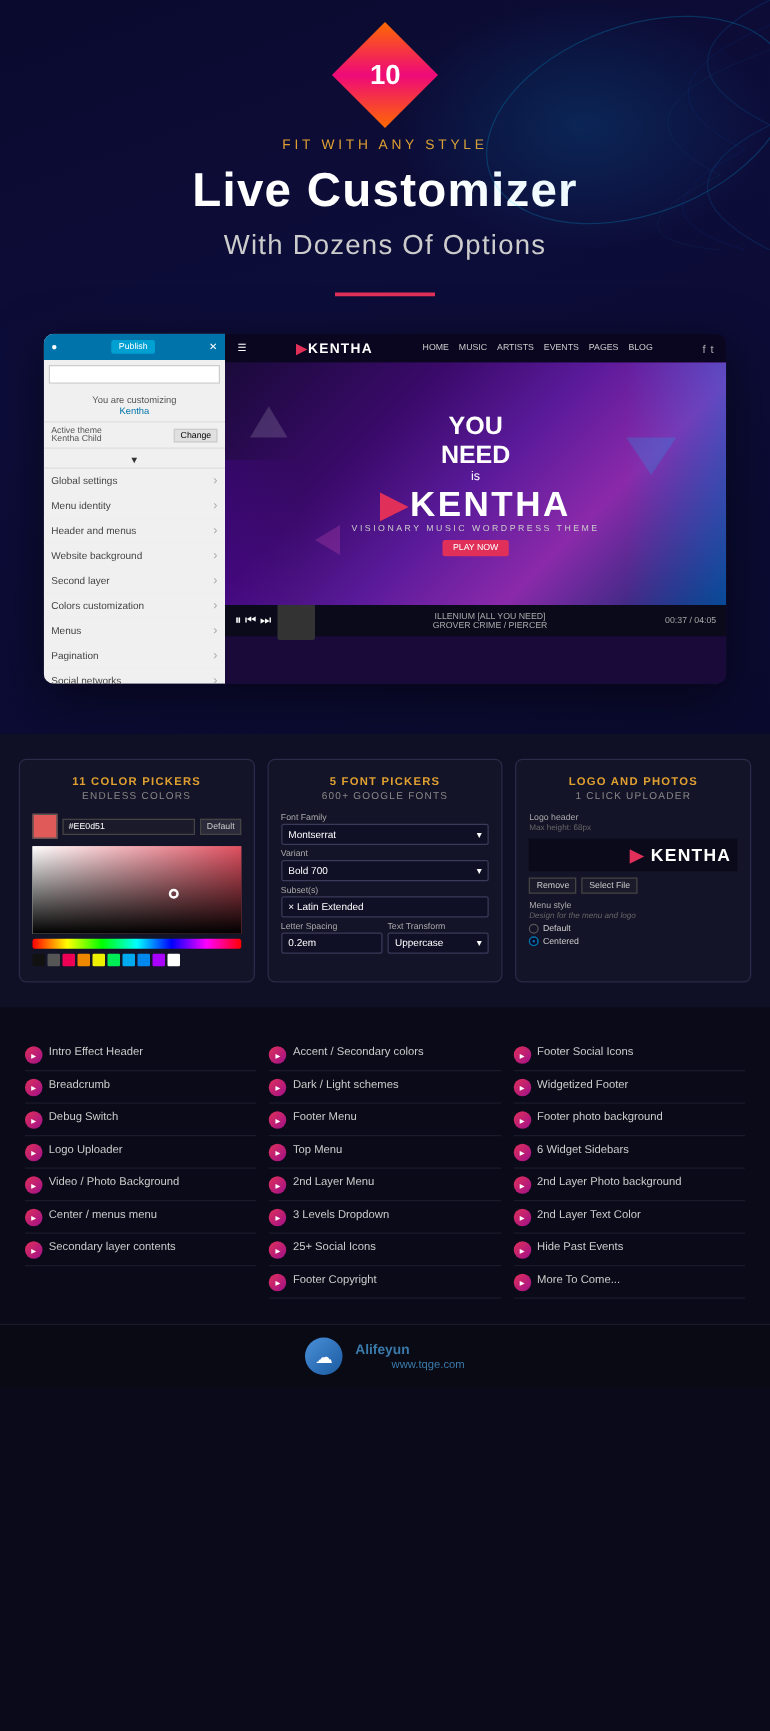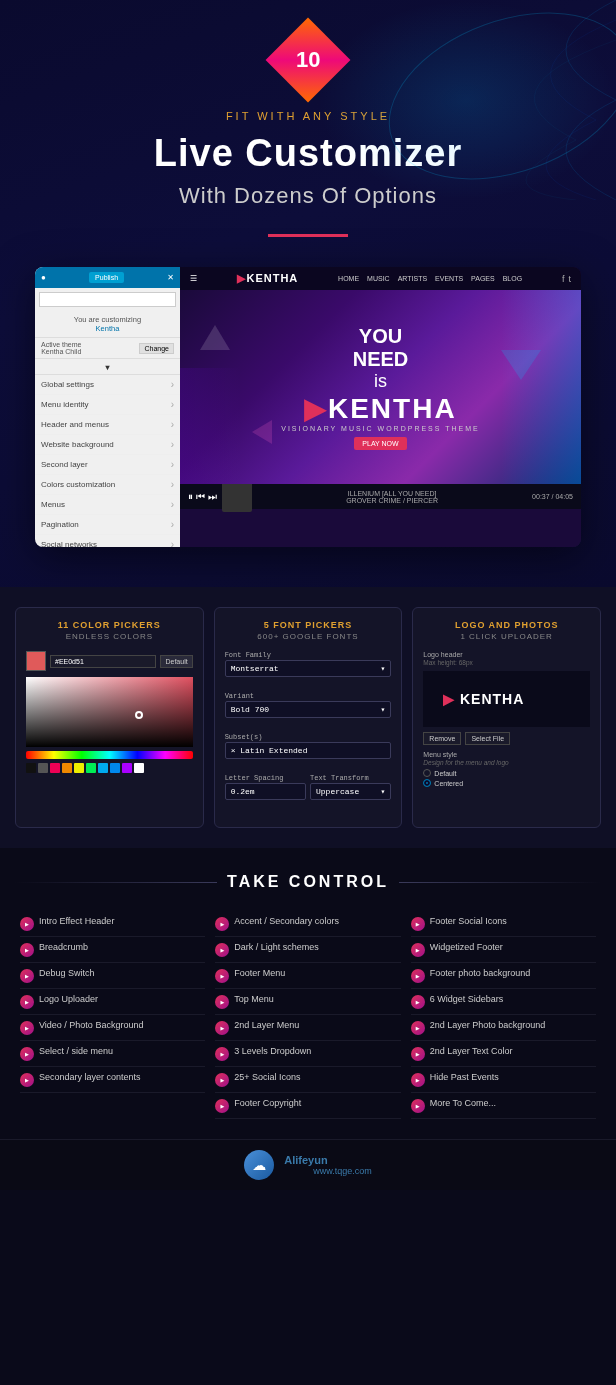--- a/index.html
+++ b/index.html
@@ -192,21 +192,21 @@
       display: flex;
       align-items: center;
       justify-content: center;
     }
     .preview-hero-text {
       text-align: center;
       color: white;
       z-index: 2;
     }
     .preview-hero-text .you-need { font-size: 20px; font-weight: bold; }
-    .preview-hero-text .is { font-size: 18px; }
+    .preview-hero-text .is { font-size: 10px; }
     .preview-hero-text .kentha-big { font-size: 28px; font-weight: bold; letter-spacing: 2px; }
     .preview-hero-text .tagline { font-size: 7px; letter-spacing: 2px; color: #ccc; }
     .preview-hero-btn {
       display: inline-block;
       background: #e0305a;
       color: white;
       padding: 3px 8px;
       font-size: 7px;
       border-radius: 2px;
       margin-top: 5px;
@@ -327,22 +327,21 @@
       gap: 2px;
     }
     .mini-swatch {
       width: 10px; height: 10px;
       border-radius: 1px;
     }
 
     
     .font-picker-widget { text-align: left; }
     .font-row {
-      margin-bottom: 15px;
-      font-family: Liberation Mono, monospace;
+      margin-bottom: 4px;
     }
     .font-label {
       font-size: 7px;
       color: #aaa;
       margin-bottom: 1px;
     }
     .font-select {
       width: 100%;
       background: #0f0f25;
       border: 1px solid #3a3a5a;
@@ -359,23 +358,23 @@
       grid-template-columns: 1fr 1fr;
       gap: 4px;
     }
 
     
     .logo-widget { text-align: left; }
     .logo-label { font-size: 7px; color: #aaa; margin-bottom: 1px; }
     .logo-sublabel { font-size: 6.5px; color: #666; margin-bottom: 5px; }
     .logo-preview {
       background: #0a0a1a;
-      padding: 20px;
+      padding: 5px;
       margin-bottom: 5px;
-      text-align: left;
+      text-align: right;
     }
     .logo-preview-text {
       color: white;
       font-size: 14px;
       font-weight: bold;
       letter-spacing: 1px;
     }
     .logo-btn-row {
       display: flex;
       gap: 4px;
@@ -748,25 +747,20 @@
           <div class="radio-dot selected"></div>
           <span>Centered</span>
         </div>
       </div>
     </div>
 
   </div>
 </div>
 
 <div class="take-control">
-  <div class="take-control-header">
-    <div class="tc-line"></div>
-    <div class="tc-title">TAKE CONTROL</div>
-    <div class="tc-line right"></div>
-  </div>
 
   <div class="features-list-grid">
 
     <div class="feature-col">
       <div class="feature-item">
         <div class="feature-bullet"></div>
         <span class="feature-text">Intro Effect Header</span>
       </div>
       <div class="feature-item">
         <div class="feature-bullet"></div>
@@ -779,21 +773,21 @@
       <div class="feature-item">
         <div class="feature-bullet"></div>
         <span class="feature-text">Logo Uploader</span>
       </div>
       <div class="feature-item">
         <div class="feature-bullet"></div>
         <span class="feature-text">Video / Photo Background</span>
       </div>
       <div class="feature-item">
         <div class="feature-bullet"></div>
-        <span class="feature-text">Select / side menu</span>
+        <span class="feature-text">Center / menus menu</span>
       </div>
       <div class="feature-item">
         <div class="feature-bullet"></div>
         <span class="feature-text">Secondary layer contents</span>
       </div>
     </div>
 
     <div class="feature-col">
       <div class="feature-item">
         <div class="feature-bullet"></div>

